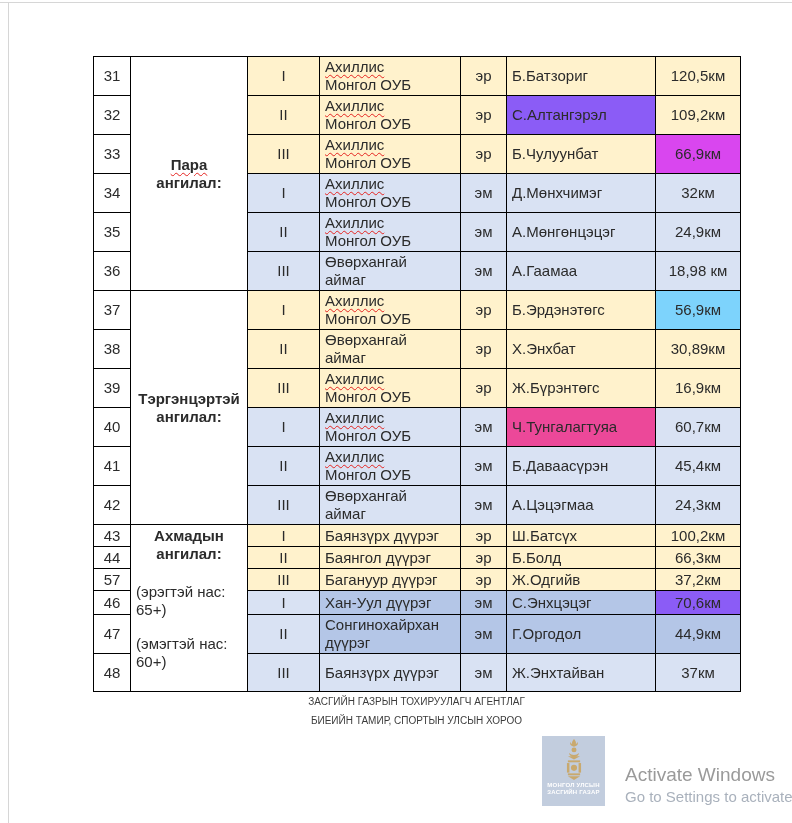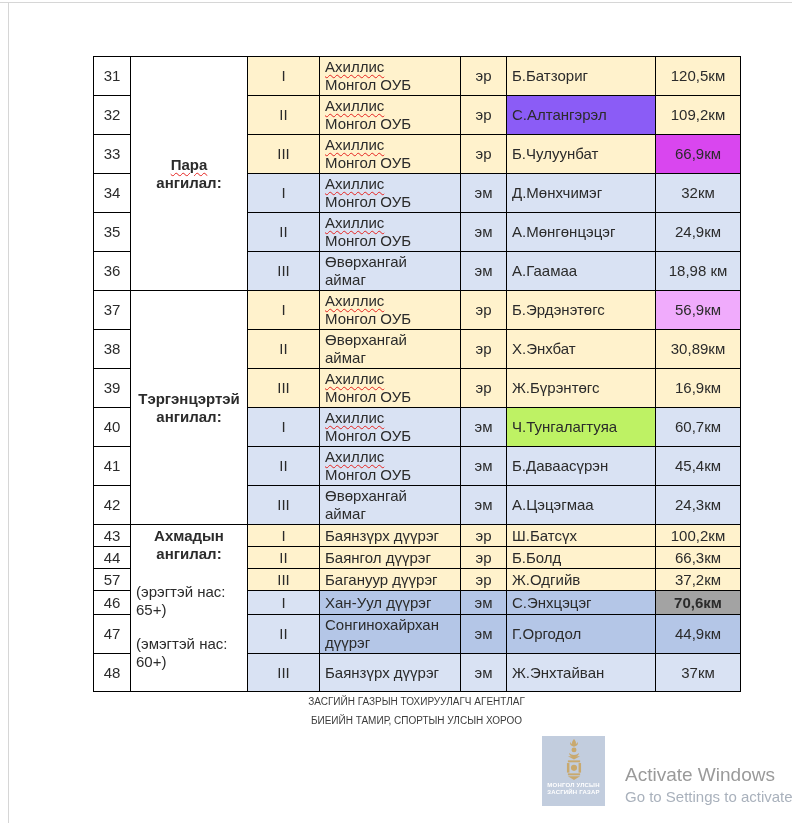--- a/index.html
+++ b/index.html
@@ -147,21 +147,21 @@
           <div class="cat-label"><span>Тэргэнцэртэй</span></div>
           <div class="cat-label"><span>ангилал:</span></div>
         </td>
         <td class="place" style="background: rgb(255, 242, 204);">I</td>
         <td class="team" style="background: rgb(255, 242, 204);">
           <div class="team-line"><span class="squiggle">Ахиллис</span></div>
           <div class="team-line"><span>Монгол ОУБ</span></div>
         </td>
         <td class="gender" style="background: rgb(255, 242, 204);">эр</td>
         <td class="name" style="background: rgb(255, 242, 204);">Б.Эрдэнэтөгс</td>
-        <td class="dist" style="background: #f0abfc;">56,9км</td>
+        <td class="dist" style="background: #7dd3fc;">56,9км</td>
       </tr>
       <tr style="height: 38px;">
         <td class="num">38</td>
         <td class="place" style="background: rgb(255, 242, 204);">II</td>
         <td class="team" style="background: rgb(255, 242, 204);">
           <div class="team-line"><span>Өвөрхангай</span></div>
           <div class="team-line"><span>аймаг</span></div>
         </td>
         <td class="gender" style="background: rgb(255, 242, 204);">эр</td>
         <td class="name" style="background: rgb(255, 242, 204);">Х.Энхбат</td>
@@ -179,21 +179,21 @@
         <td class="dist" style="background: rgb(255, 242, 204);">16,9км</td>
       </tr>
       <tr style="height: 37px;">
         <td class="num">40</td>
         <td class="place" style="background: rgb(217, 226, 243);">I</td>
         <td class="team" style="background: rgb(217, 226, 243);">
           <div class="team-line"><span class="squiggle">Ахиллис</span></div>
           <div class="team-line"><span>Монгол ОУБ</span></div>
         </td>
         <td class="gender" style="background: rgb(217, 226, 243);">эм</td>
-        <td class="name" style="background: #bef264;">Ч.Тунгалагтуяа</td>
+        <td class="name" style="background: #ec4899;">Ч.Тунгалагтуяа</td>
         <td class="dist" style="background: rgb(217, 226, 243);">60,7км</td>
       </tr>
       <tr style="height: 38px;">
         <td class="num">41</td>
         <td class="place" style="background: rgb(217, 226, 243);">II</td>
         <td class="team" style="background: rgb(217, 226, 243);">
           <div class="team-line"><span class="squiggle">Ахиллис</span></div>
           <div class="team-line"><span>Монгол ОУБ</span></div>
         </td>
         <td class="gender" style="background: rgb(217, 226, 243);">эм</td>
@@ -248,21 +248,21 @@
         <td class="dist" style="background: rgb(255, 242, 204);">37,2км</td>
       </tr>
       <tr style="height: 24px;">
         <td class="num">46</td>
         <td class="place" style="background: rgb(217, 226, 243);">I</td>
         <td class="team" style="background: rgb(180, 198, 231);">
           <div class="team-line"><span>Хан-Уул дүүрэг</span></div>
         </td>
         <td class="gender" style="background: rgb(180, 198, 231);">эм</td>
         <td class="name" style="background: rgb(180, 198, 231);">С.Энхцэцэг</td>
-        <td class="dist" style="background: #a3a3a3; font-weight: bold;">70,6км</td>
+        <td class="dist" style="background: #8b5cf6;">70,6км</td>
       </tr>
       <tr style="height: 34px;">
         <td class="num">47</td>
         <td class="place" style="background: rgb(217, 226, 243);">II</td>
         <td class="team" style="background: rgb(180, 198, 231);">
           <div class="team-line"><span>Сонгинохайрхан дүүрэг</span></div>
         </td>
         <td class="gender" style="background: rgb(180, 198, 231);">эм</td>
         <td class="name" style="background: rgb(180, 198, 231);">Г.Оргодол</td>
         <td class="dist" style="background: rgb(180, 198, 231);">44,9км</td>

